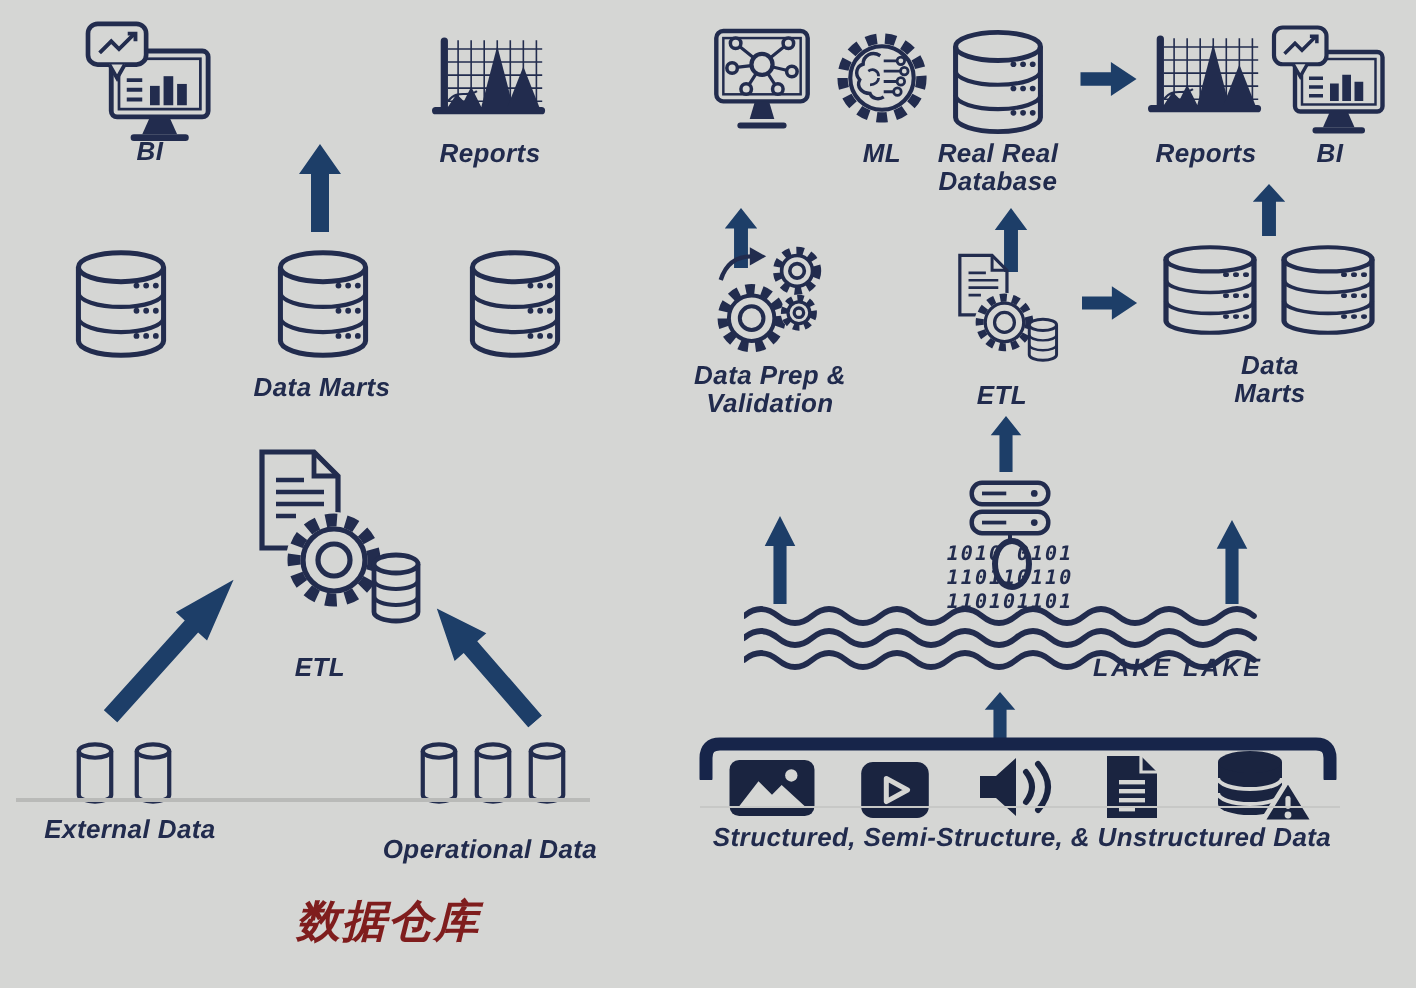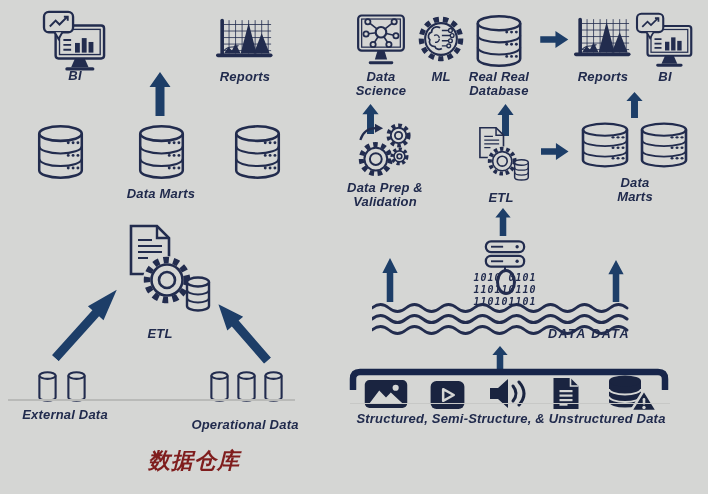--- a/index.html
+++ b/index.html
@@ -256,21 +256,20 @@
 
   <div class="baseline" style="left:8px;top:399px;width:287px;height:2px"></div>
   <div class="lbl" style="left:10px;top:408px;width:110px">External Data</div>
   <div class="lbl" style="left:183px;top:418px;width:124px">Operational Data</div>
 
   <div class="lbl title" style="left:100px;top:449px;width:140px">数据仓库</div>
 
   <svg class="abs" style="left:354px;top:12px" width="54" height="58" viewBox="0 0 60 66">
       <use href="#g-ds"></use>
     </svg>
-  <div class="lbl" style="left:350px;top:70px;width:62px">Data Science</div>
 
   <svg class="abs" style="left:417px;top:14px" width="48" height="50" viewBox="0 0 56 56">
       <use href="#g-ml"></use>
     </svg>
   <div class="lbl" style="left:425px;top:70px;width:32px">ML</div>
 
   <svg class="abs" style="left:472px;top:12px" width="54" height="58" viewBox="0 0 56 62" preserveAspectRatio="none">
       <use href="#g-db"></use>
     </svg>
   <div class="lbl" style="left:462px;top:70px;width:74px">Real Real Database</div>
@@ -340,21 +339,21 @@
   <svg class="abs arrow" style="left:382px;top:258px" width="16" height="44" viewBox="0 0 22 38" preserveAspectRatio="none">
       <use href="#g-arrow-up"></use>
     </svg>
   <svg class="abs arrow" style="left:608px;top:260px" width="16" height="42" viewBox="0 0 22 38" preserveAspectRatio="none">
       <use href="#g-arrow-up"></use>
     </svg>
 
   <svg class="abs" style="left:372px;top:300px" width="258" height="40" viewBox="0 0 258 36">
       <use href="#g-waves"></use>
     </svg>
-  <div class="lbl lake-lbl" style="left:546px;top:328px;width:86px">DATA DATA</div>
+  <div class="lbl lake-lbl" style="left:546px;top:328px;width:86px">LAKE LAKE</div>
 
   <svg class="abs arrow" style="left:492px;top:346px" width="16" height="26" viewBox="0 0 22 38" preserveAspectRatio="none">
       <use href="#g-arrow-up"></use>
     </svg>
 
   <svg class="abs" style="left:348px;top:366px" width="322" height="24" viewBox="0 0 322 24">
       <use href="#g-bracket"></use>
     </svg>
 
   <svg class="abs fillicon" style="left:364px;top:380px" width="44" height="28" viewBox="0 0 44 29">

